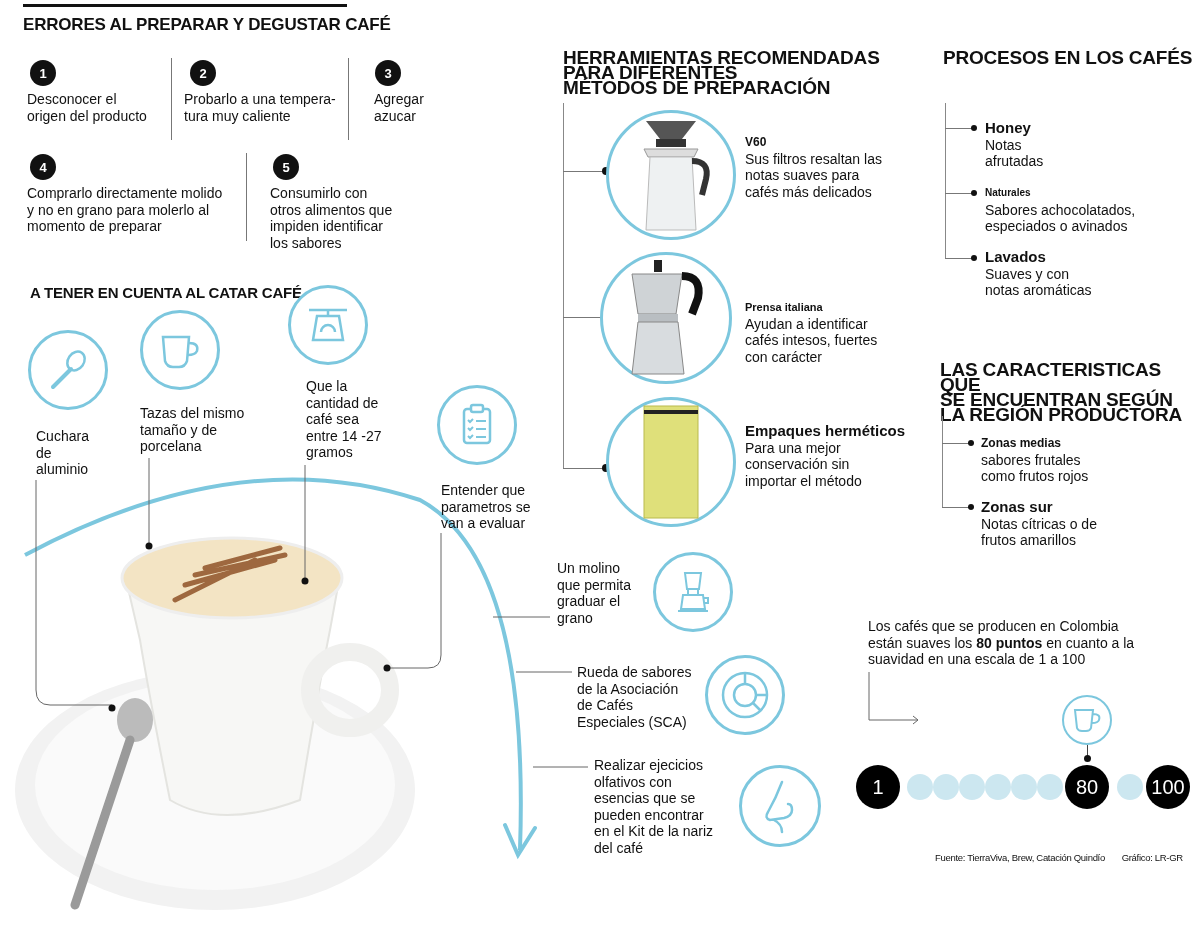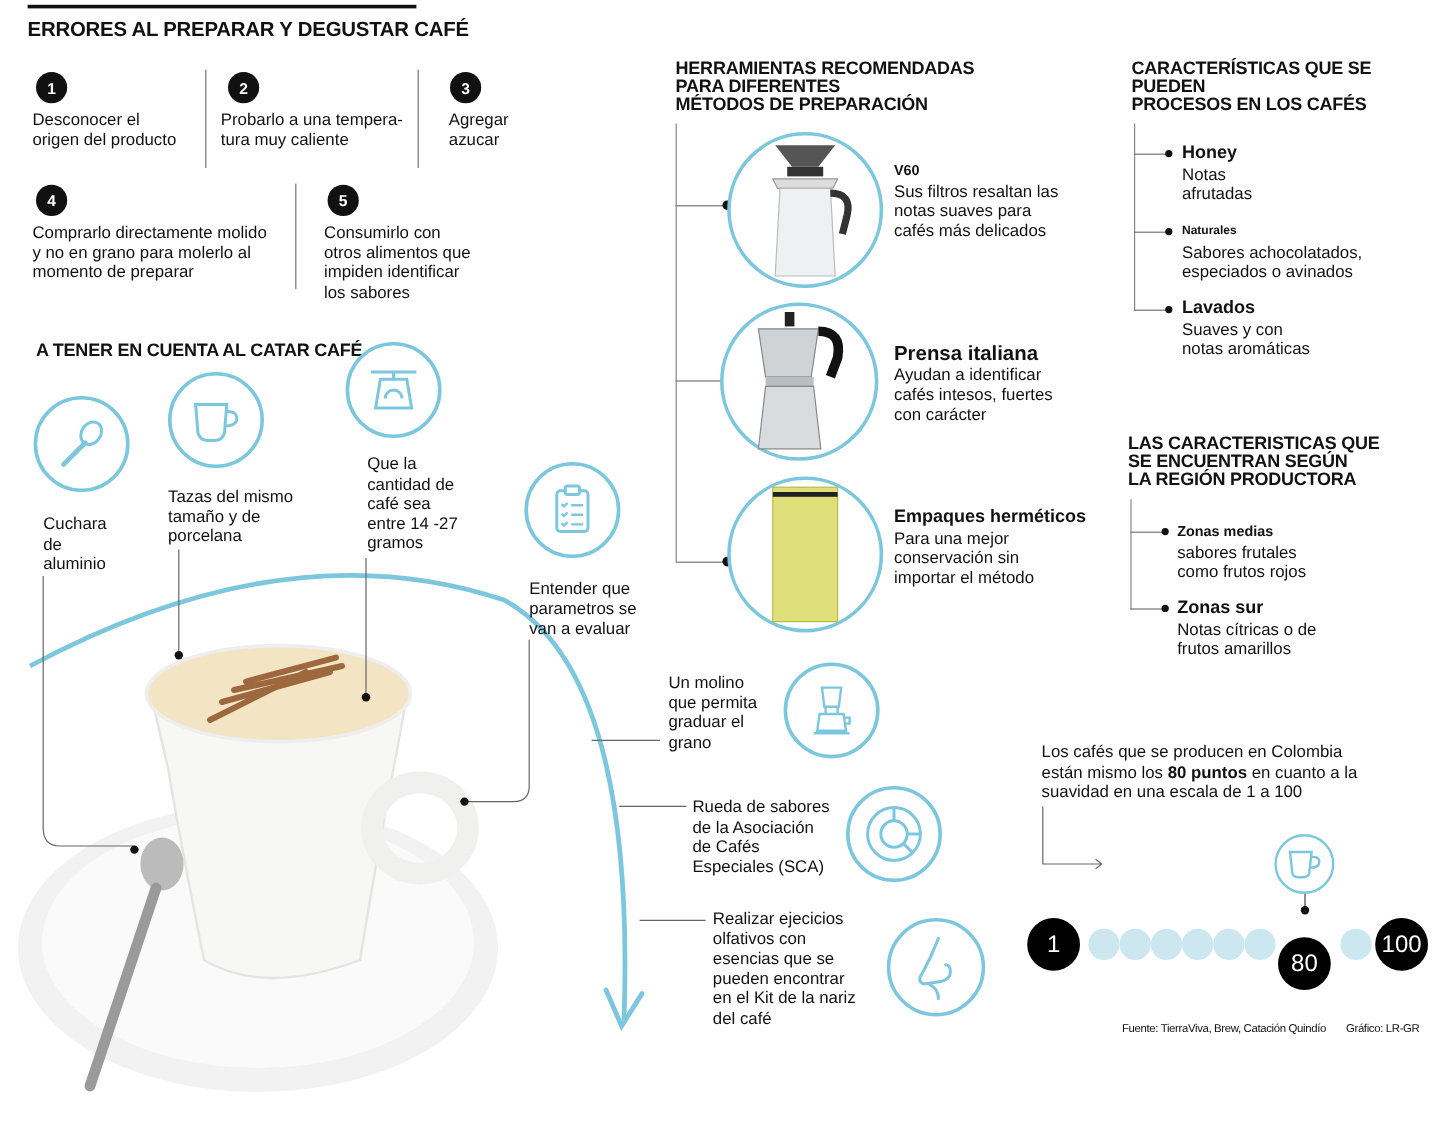--- a/index.html
+++ b/index.html
@@ -1,18 +1,18 @@
 <!DOCTYPE html>
 <html><head>
 <meta charset="utf-8">
 <style>
   html,body{margin:0;padding:0;background:#fff;}
   body{width:1200px;height:935px;position:relative;overflow:hidden;font-family:"Liberation Sans",sans-serif;color:#111;}
   .abs{position:absolute;}
-  .h{font-weight:bold;font-size:15px;line-height:15px;letter-spacing:-0.2px;text-transform:uppercase;}
+  .h{font-weight:bold;font-size:19px;line-height:15px;letter-spacing:-0.2px;text-transform:uppercase;}
   .t{font-size:14px;line-height:16.5px;}
   .b{font-weight:bold;}
   .num{width:26px;height:26px;border-radius:50%;background:#111;color:#fff;font-weight:bold;font-size:13px;display:flex;align-items:center;justify-content:center;}
   .vsep{width:1px;background:#777;}
   .hline{height:1px;background:#777;}
   .ring{border:3px solid #7cc7de;border-radius:50%;box-sizing:border-box;display:flex;align-items:center;justify-content:center;background:#fff;}
   .dot{width:8px;height:8px;border-radius:50%;background:#111;}
   .scale-dot{border-radius:50%;position:absolute;display:flex;align-items:center;justify-content:center;}
   .sd-black{width:44px;height:44px;background:#000;color:#fff;font-size:20px;}
   .sd-blue{width:26px;height:26px;background:#cce7f0;}
@@ -211,41 +211,40 @@
 <div class="abs ring" style="left:600px;top:252px;width:132px;height:132px;">
   <svg width="100" height="120" viewBox="0 0 100 120">
       <rect x="38" y="2" width="8" height="12" fill="#222"></rect>
       <path d="M 16 16 L 66 16 L 60 56 L 22 56 Z" fill="#cfd3d6" stroke="#888"></path>
       <rect x="22" y="56" width="40" height="8" fill="#b9bec2"></rect>
       <path d="M 22 64 L 62 64 L 68 116 L 16 116 Z" fill="#d8dcdf" stroke="#888"></path>
       <path d="M 66 18 Q 86 18 82 40 L 76 56" fill="none" stroke="#111" stroke-width="8"></path>
     </svg>
 </div>
 <div class="abs t" style="left:745px;top:287px;">
-  <div class="b" style="font-size:17px;">Prensa italiana</div>
+  <div class="b" style="font-size:11px;margin-top:12px;">Prensa italiana</div>
   <div>Ayudan a identificar</div>
   <div>cafés intesos, fuertes</div>
   <div>con carácter</div>
 </div>
 
 <div class="abs ring" style="left:606px;top:397px;width:130px;height:130px;">
   <svg width="70" height="120" viewBox="0 0 70 120">
       <rect x="8" y="4" width="54" height="112" fill="#dfe07a" stroke="#b9ba4e"></rect>
       <rect x="8" y="8" width="54" height="4" fill="#222"></rect>
     </svg>
 </div>
 <div class="abs t" style="left:745px;top:423px;">
   <div class="b" style="font-size:15px;">Empaques herméticos</div>
   <div>Para una mejor</div>
   <div>conservación sin</div>
   <div>importar el método</div>
 </div>
 
 <div class="abs h" style="left:943px;top:50px;">
-  <div>CARACTERÍSTICAS QUE SE PUEDEN</div>
   <div>PROCESOS EN LOS CAFÉS</div>
 </div>
 <div class="abs" style="left:945px;top:103px;width:1px;height:156px;background:#888;"></div>
 <div class="abs hline" style="left:945px;top:128px;width:28px;"></div>
 <div class="abs dot" style="left:971px;top:125px;width:6px;height:6px;"></div>
 <div class="abs hline" style="left:945px;top:193px;width:28px;"></div>
 <div class="abs dot" style="left:971px;top:190px;width:6px;height:6px;"></div>
 <div class="abs hline" style="left:945px;top:258px;width:28px;"></div>
 <div class="abs dot" style="left:971px;top:255px;width:6px;height:6px;"></div>
 
@@ -282,21 +281,21 @@
   <div>como frutos rojos</div>
 </div>
 <div class="abs t" style="left:981px;top:499px;">
   <div class="b" style="font-size:15px;">Zonas sur</div>
   <div>Notas cítricas o de</div>
   <div>frutos amarillos</div>
 </div>
 
 <div class="abs t" style="left:868px;top:618px;">
   <div>Los cafés que se producen en Colombia</div>
-  <div><span>están mismo los </span><b>80 puntos</b><span> en cuanto a la</span></div>
+  <div><span>están suaves los </span><b>80 puntos</b><span> en cuanto a la</span></div>
   <div>suavidad en una escala de 1 a 100</div>
 </div>
 <svg class="abs" style="left:860px;top:670px;" width="80" height="60">
   <path d="M 9 2 L 9 50 L 58 50" fill="none" stroke="#666" stroke-width="1"></path>
   <path d="M 53 46 L 58 50 L 53 54" fill="none" stroke="#666" stroke-width="1"></path>
 </svg>
 <div class="abs ring" style="left:1062px;top:695px;width:50px;height:50px;border-width:2px;">
   <svg width="32" height="28" viewBox="0 0 32 28">
       <path d="M 4 4 L 22 4 L 20 22 Q 19 25 15 25 L 11 25 Q 7 25 6 22 Z M 22 8 Q 30 8 28 14 Q 27 17 21 17" fill="none" stroke="#7cc7de" stroke-width="2"></path>
     </svg>
@@ -305,21 +304,21 @@
 <div class="abs dot" style="left:1084px;top:755px;width:7px;height:7px;"></div>
 
 <div class="abs" style="left:850px;top:765px;width:350px;height:50px;">
   <div class="scale-dot sd-black" style="left:6px;top:0;">1</div>
   <div class="scale-dot sd-blue" style="left:57px;top:9px;"></div>
   <div class="scale-dot sd-blue" style="left:83px;top:9px;"></div>
   <div class="scale-dot sd-blue" style="left:109px;top:9px;"></div>
   <div class="scale-dot sd-blue" style="left:135px;top:9px;"></div>
   <div class="scale-dot sd-blue" style="left:161px;top:9px;"></div>
   <div class="scale-dot sd-blue" style="left:187px;top:9px;"></div>
-  <div class="scale-dot sd-black" style="left:215px;top:16px;">80</div>
+  <div class="scale-dot sd-black" style="left:215px;top:0;">80</div>
   <div class="scale-dot sd-blue" style="left:267px;top:9px;"></div>
   <div class="scale-dot sd-black" style="left:296px;top:0;">100</div>
 </div>
 
 <div class="abs" style="left:935px;top:852px;font-size:9.5px;letter-spacing:-0.3px;">
   <span>Fuente: TierraViva, Brew, Catación Quindío</span>
   <span style="display:inline-block;width:12px;"></span>
   <span>Gráfico: LR-GR</span>
 </div>
 

